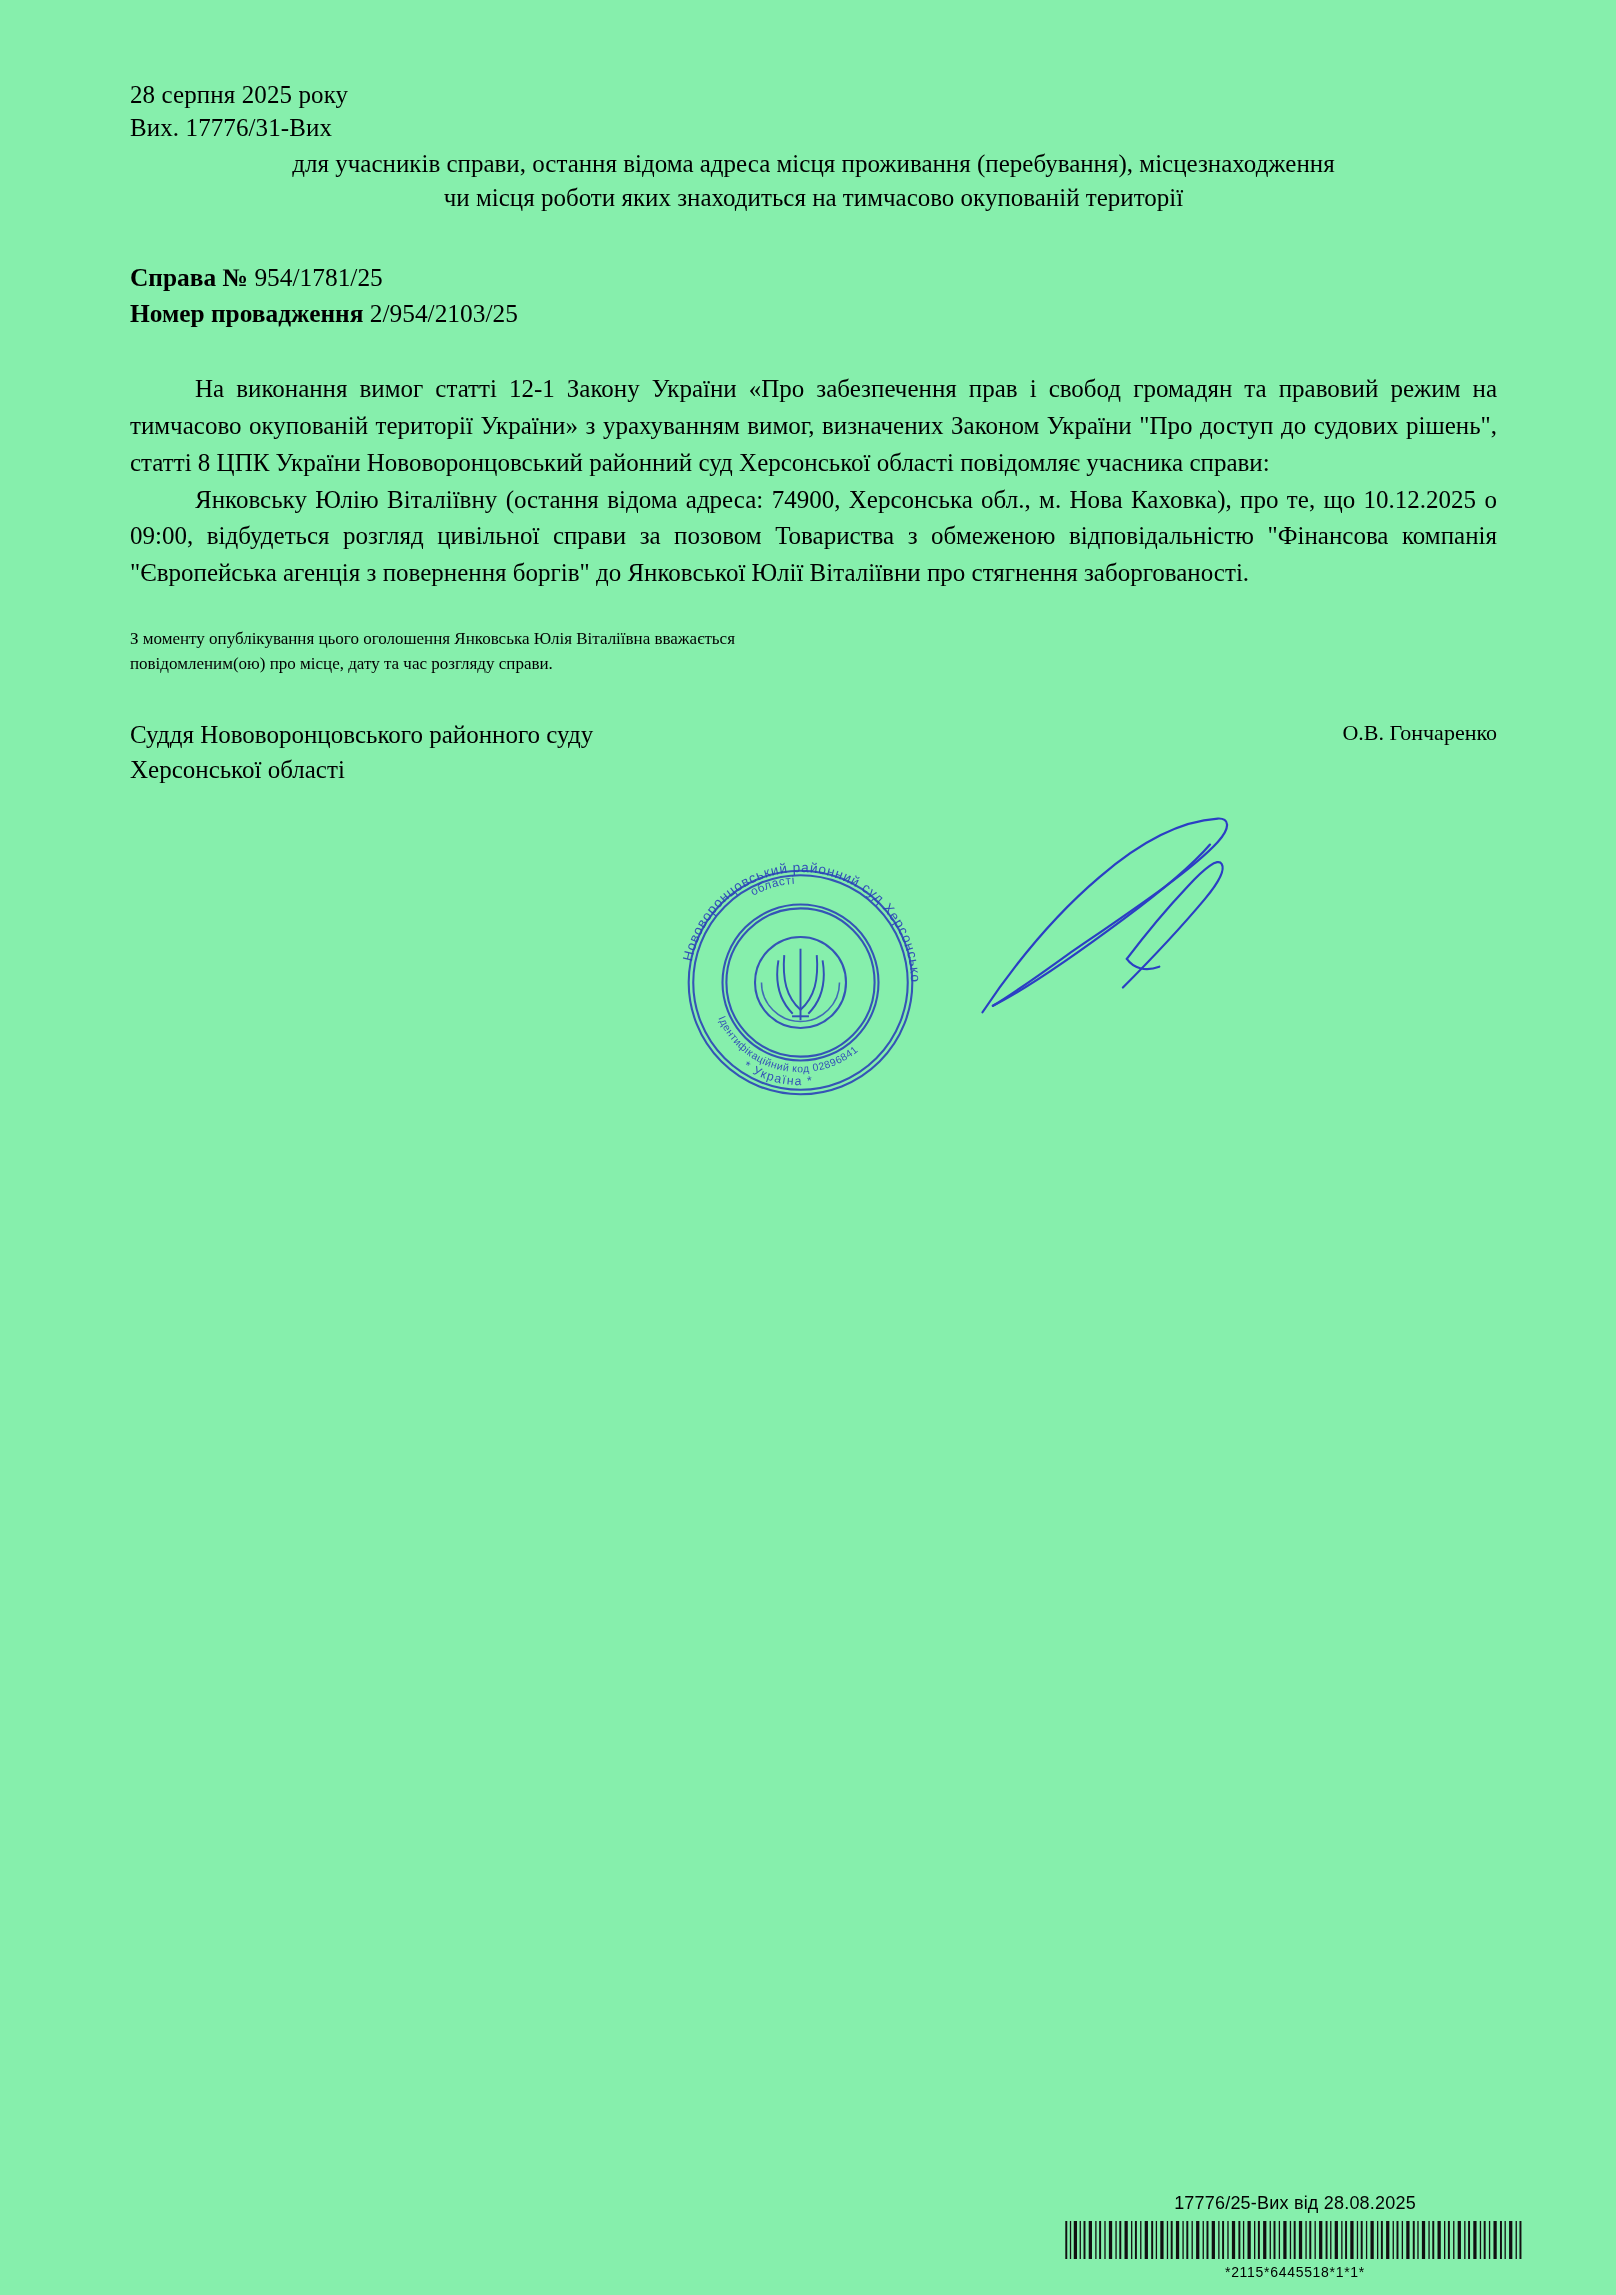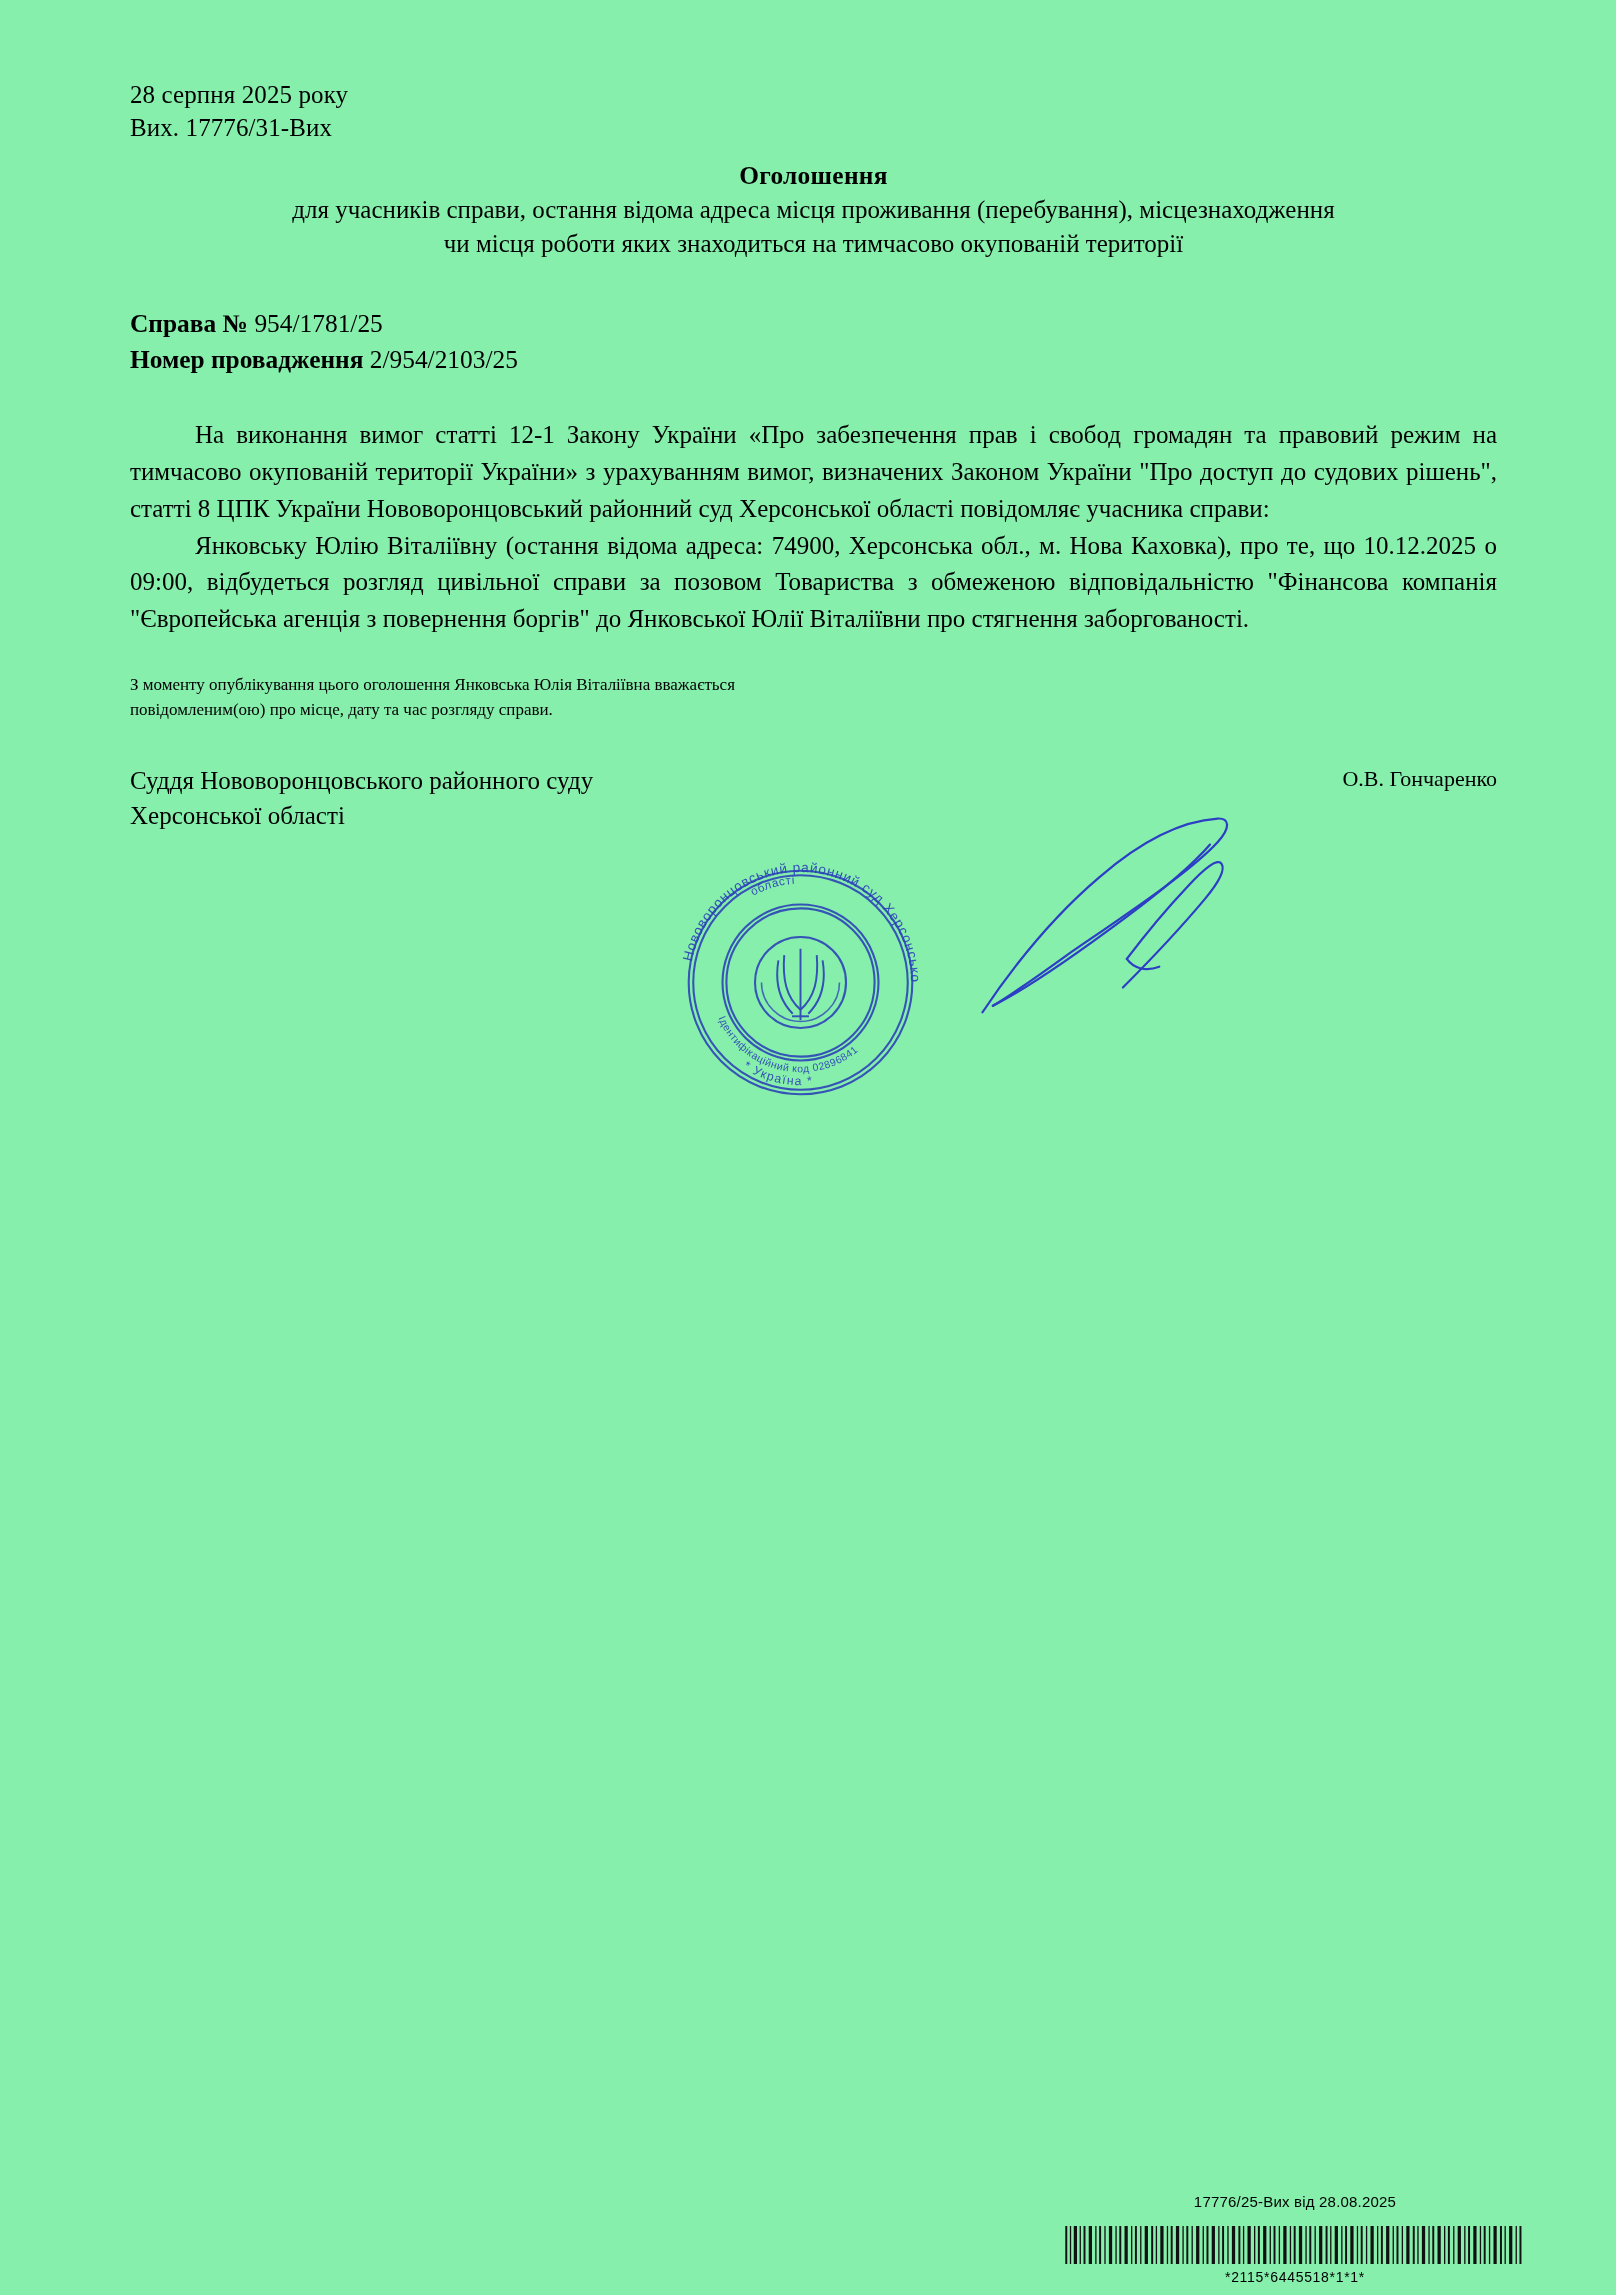--- a/index.html
+++ b/index.html
@@ -120,23 +120,23 @@
   
   .footer {
     position: absolute;
     left: 1054px;
     top: 2193px;
     width: 482px;
     text-align: center;
   }
   .footer-label {
     font-family: "Liberation Sans", sans-serif;
-    font-size: 15px;
+    font-size: 18px;
     letter-spacing: 0.2px;
-    margin-bottom: 16px;
+    margin-bottom: 7px;
   }
   .barcode {
     height: 38px;
     width: 462px;
     margin: 0 auto;
     display: block;
   }
   .barcode-text {
     font-family: "Liberation Sans", sans-serif;
     font-size: 14px;
@@ -147,21 +147,20 @@
 </head>
 <body>
 
 <div class="page">
 
   <div class="content">
 
     <div class="header-line">28 серпня 2025 року</div>
     <div class="header-line">Вих. 17776/31-Вих</div>
 
-    <div class="title">Оголошення</div>
     <div class="subtitle">для учасників справи, остання відома адреса місця проживання (перебування), місцезнаходження</div>
     <div class="subtitle" style="margin-top:0">чи місця роботи яких знаходиться на тимчасово окупованій території</div>
 
     <div class="case-block">
       <div>
         <span class="lbl">Справа №</span>
         <span>954/1781/25</span>
       </div>
       <div>
         <span class="lbl">Номер провадження</span>

